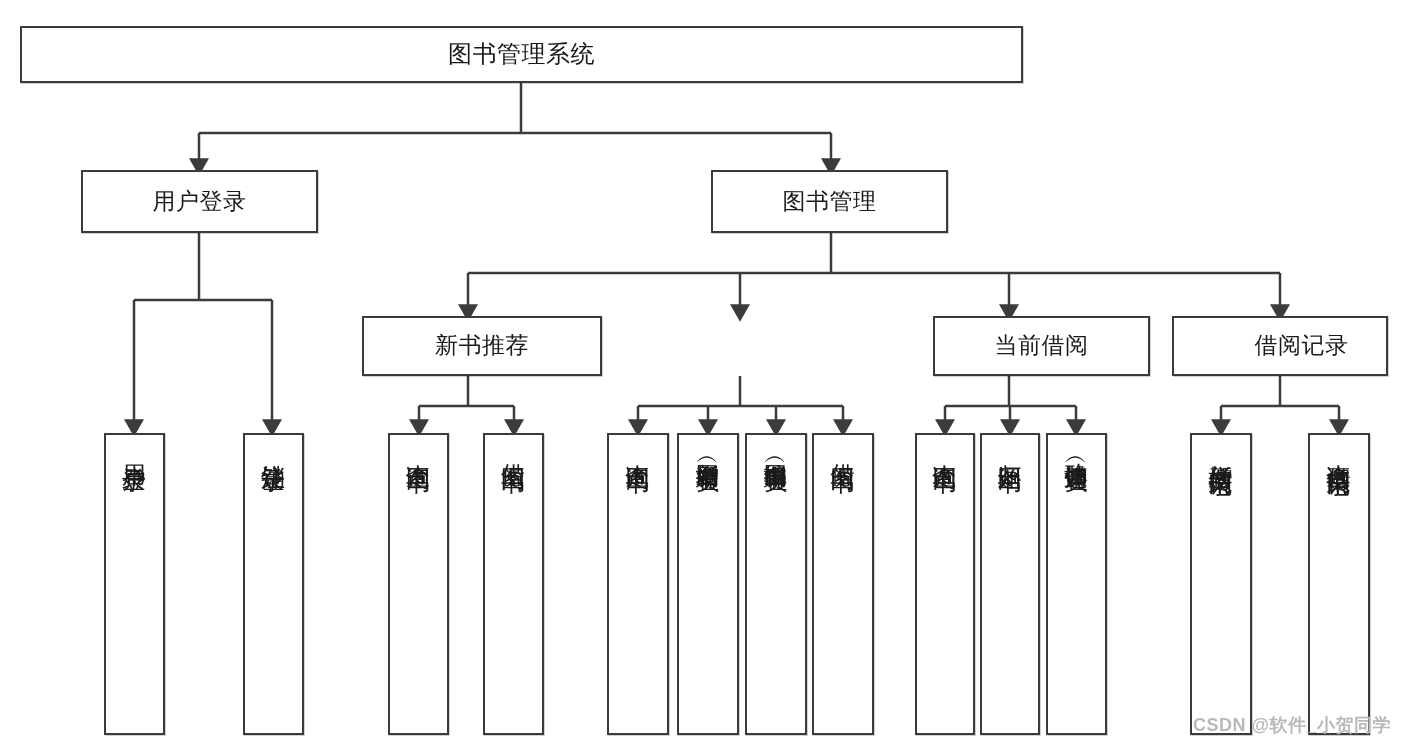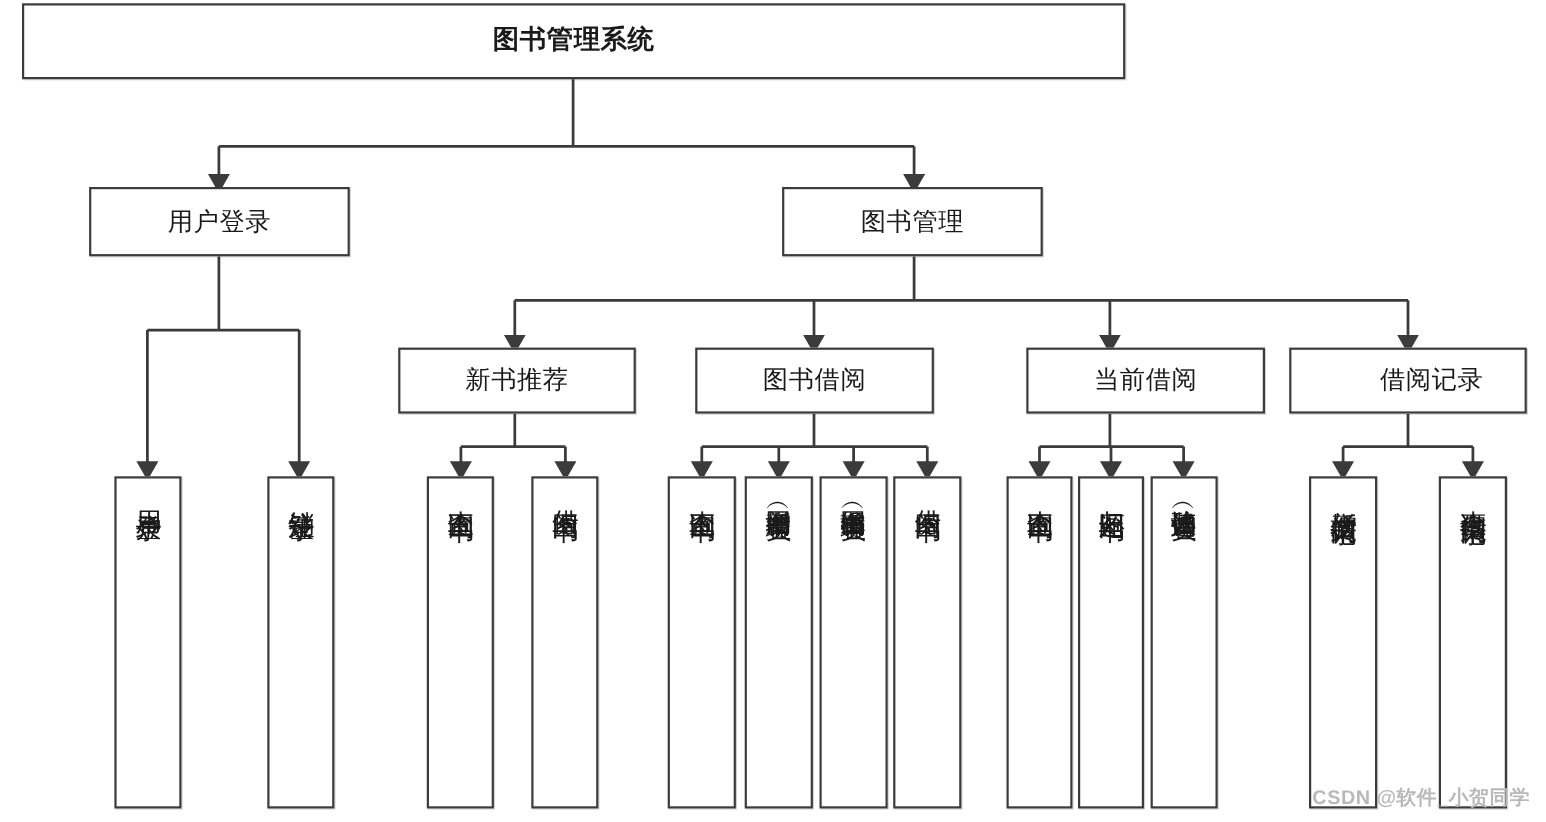--- a/index.html
+++ b/index.html
@@ -124,36 +124,33 @@
       <path d="M1010,406 L1010,423" marker-end="url(#arrow)"></path>
       <path d="M1076,406 L1076,423" marker-end="url(#arrow)"></path>
 
       <path d="M1280,376 L1280,406"></path>
       <path d="M1221,406 L1339,406"></path>
       <path d="M1221,406 L1221,423" marker-end="url(#arrow)"></path>
       <path d="M1339,406 L1339,423" marker-end="url(#arrow)"></path>
     </g>
   </svg>
 
-  <div class="node root horizontal" style="left:20px; top:3px; width:1003px; height:69px;font-weight:bold;">
+  <div class="node root horizontal" style="left:20px; top:26px; width:1003px; height:57px;">
     <span class="label">图书管理系统</span>
   </div>
 
   <div class="node horizontal" style="left:81px; top:170px; width:237px; height:63px;">
     <span class="label">用户登录</span>
   </div>
   <div class="node horizontal" style="left:711px; top:170px; width:237px; height:63px;justify-content:center;">
     <span class="label">图书管理</span>
   </div>
 
-  <div class="node horizontal" style="left:362px; top:316px; width:216px; height:60px;">
+  <div class="node horizontal" style="left:362px; top:316px; width:240px; height:60px;">
     <span class="label">新书推荐</span>
-  </div>
-  <div class="node horizontal" style="left:632px; top:316px; width:217px; height:60px;">
-    <span class="label">图书借阅</span>
   </div>
   <div class="node horizontal" style="left:901px; top:316px; width:217px; height:60px;margin-left:32px;">
     <span class="label">当前借阅</span>
   </div>
   <div class="node horizontal" style="left:1172px; top:316px; width:216px; height:60px;padding-left:43px;">
     <span class="label">借阅记录</span>
   </div>
 
   <div class="node vertical" style="left:104px; top:433px; width:61px; height:302px;">
     <span class="label">用户登录</span>

